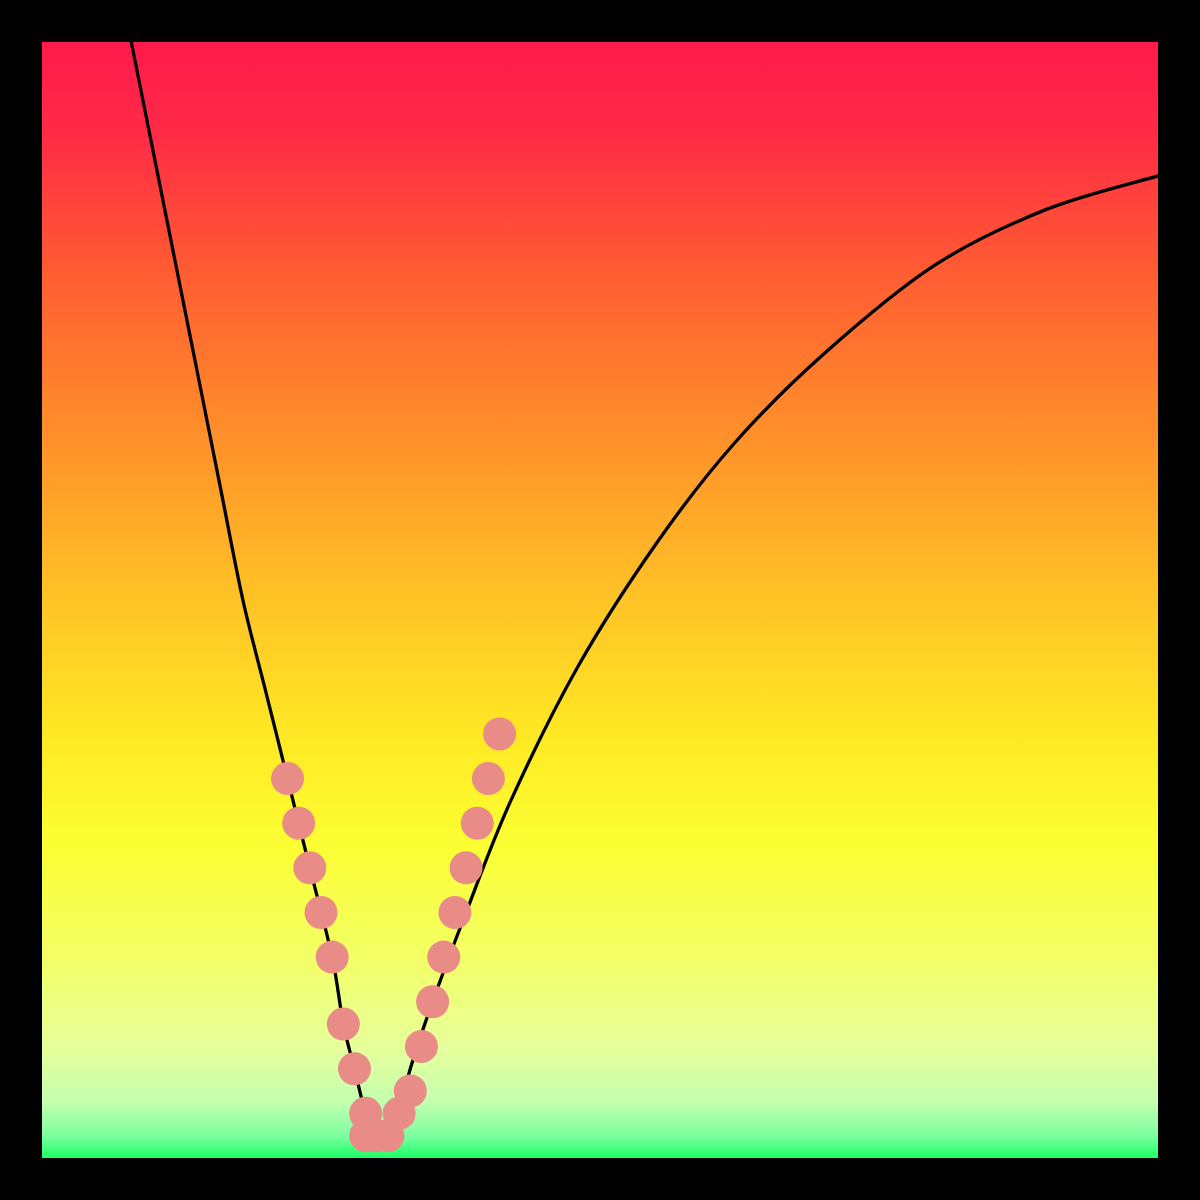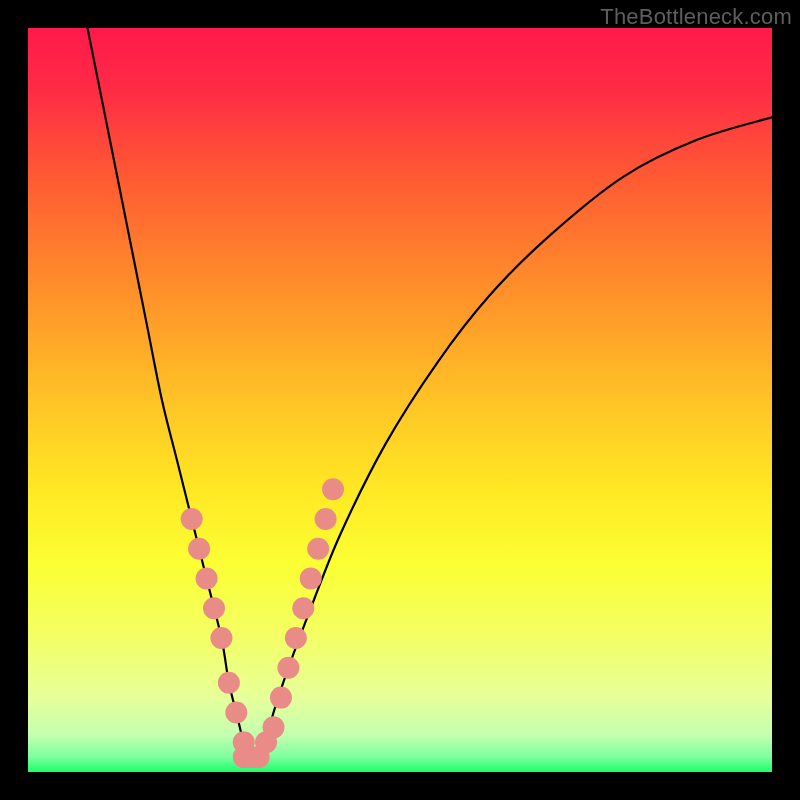--- a/index.html
+++ b/index.html
@@ -34,21 +34,20 @@
     font-weight: 500;
     letter-spacing: 0.2px;
     user-select: none;
   }
   svg { display: block; }
 </style>
 </head>
 <body>
 
 <div class="frame">
-  <div class="watermark">TheBottleneck.com</div>
 
   <div class="plot">
     <svg id="chart-svg" width="744" height="744" viewBox="0 0 744 744">
       <defs>
         <linearGradient id="bg-grad" x1="0" y1="0" x2="0" y2="1">
           <stop offset="0%" stop-color="#ff1a4b"></stop>
           <stop offset="8%" stop-color="#ff2a46"></stop>
           <stop offset="20%" stop-color="#ff5a33"></stop>
           <stop offset="35%" stop-color="#ff8f2a"></stop>
           <stop offset="50%" stop-color="#ffc326"></stop>

